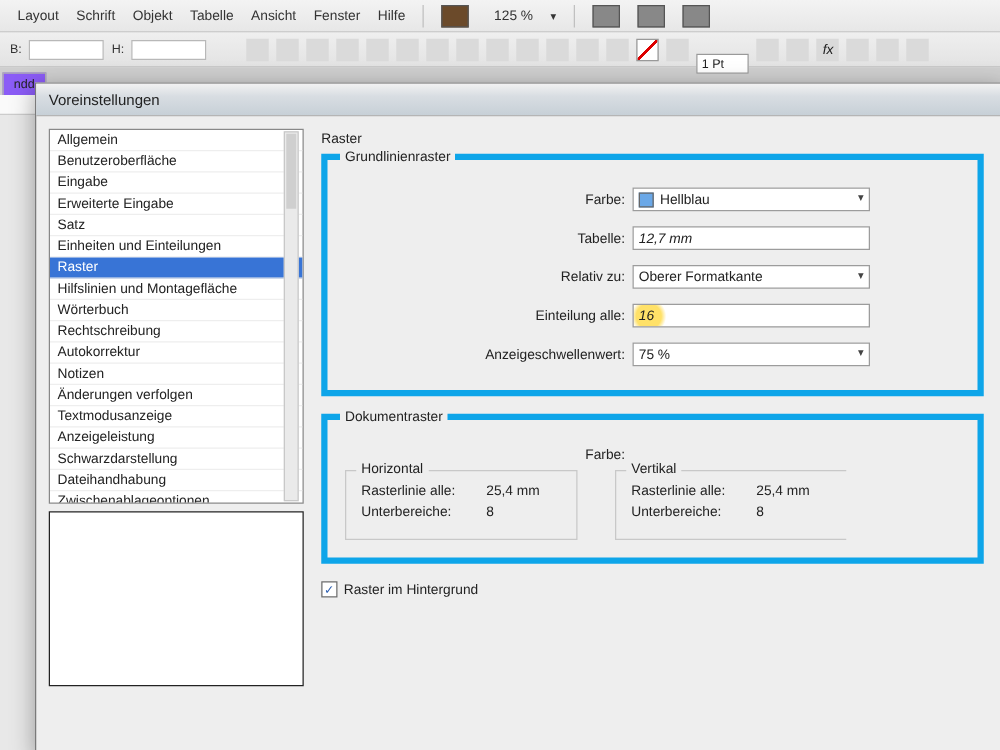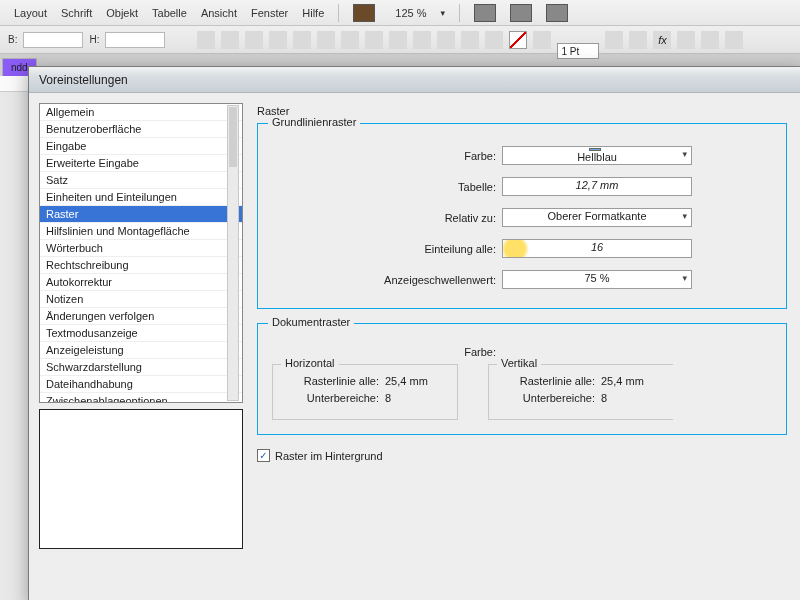--- a/index.html
+++ b/index.html
@@ -26,35 +26,35 @@
   .sidebar { width:220px; padding:10px 6px 10px 10px; position:relative; }
   .listbox { border:1px solid #888; background:#fff; height:300px; overflow:hidden; }
   .listbox .item { padding:2px 6px; font-size:11px; border-bottom:1px solid #eee; cursor:default; }
   .listbox .item.selected { background:#3874d6; color:#fff; }
   .scrollbar-hint { position:absolute; top:12px; right:10px; width:12px; height:296px; background:#eaeaea; border:1px solid #c8c8c8; }
   .scrollbar-hint .thumb { position:absolute; top:1px; left:1px; right:1px; height:60px; background:#cfcfcf; }
   .preview { margin-top:6px; border:1px solid #222; background:#fff; height:140px; }
 
   .content { flex:1; padding:12px 16px 12px 8px; overflow:hidden; }
   .content h3 { font-size:11px; font-weight:normal; margin:0 0 6px 0; }
-  .fieldset { border:1px solid #0ea5e9; padding:10px 14px 14px 14px; margin-bottom:14px; position:relative; }
+  .fieldset { border:5px solid #0ea5e9; padding:10px 14px 14px 14px; margin-bottom:14px; position:relative; }
   .fieldset .legend { position:absolute; top:-8px; left:10px; background:#eeeeee; padding:0 4px; font-size:11px; }
   .row { display:flex; align-items:center; margin-bottom:5px;margin-top:12px; }
   .row label { width:230px; text-align:right; padding-right:6px; font-size:11px; }
-  .row .input, .row .select { height:19px; border:1px solid #9c9c9c; background:#fff; font-size:11px; padding:1px 4px; display:flex; align-items:center;flex-direction:column; }
+  .row .input, .row .select { height:19px; border:1px solid #9c9c9c; background:#fff; font-size:11px; padding:1px 4px; display:flex; align-items:center; }
   .row .input { width:190px;font-style:italic; }
   .row .select { width:190px; position:relative; }
   .row .select::after { content:"▾"; position:absolute; right:4px; top:2px; font-size:9px; color:#444; }
   .row .input.hl { background:radial-gradient(circle at 12px 9px, #ffe168 0, #ffe168 10px, #fff 14px); }
   .swatch { width:12px; height:12px; border:1px solid #666; margin-right:5px; display:inline-block; }
 
   .innerfs { border:1px solid #c8c8c8; padding:10px 12px 10px 12px; position:relative; display:inline-block; vertical-align:top; }
   .innerfs .legend { position:absolute; top:-8px; left:8px; background:#eeeeee; padding:0 4px; font-size:11px; }
   .innerfs .row2 { display:flex; align-items:center; margin-bottom:5px; }
-  .innerfs .row2 label { width:100px; text-align:right; padding-right:6px; font-size:11px; }
+  .innerfs .row2 label { width:100px; padding-right:6px; font-size:11px; }
   .innerfs .row2 .input { width:60px; }
   .doc-grid-row { display:flex; gap:30px; margin-top:6px; }
 
   .chk { display:flex; align-items:center; gap:5px; margin-top:6px; font-size:11px; }
   .chk .box { width:13px; height:13px; border:1px solid #6b6b6b; background:#fff; display:flex; align-items:center; justify-content:center; font-size:10px; color:#2a5db0; }
 </style>
 </head>
 <body>
 
 <div class="menubar">

